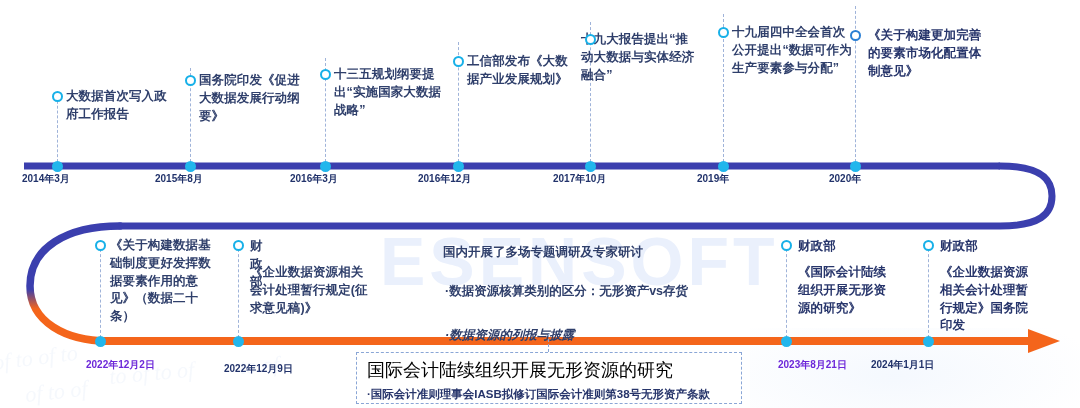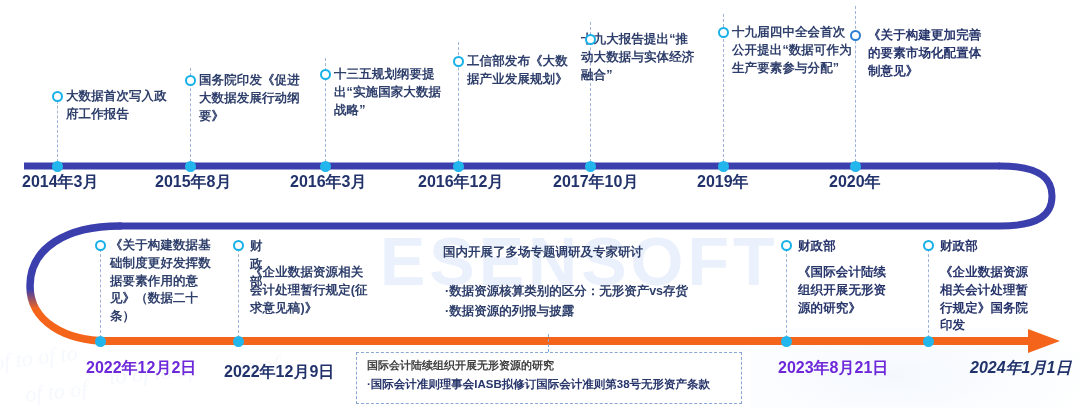--- a/index.html
+++ b/index.html
@@ -99,21 +99,21 @@
     line-height: 1.42;
     color: #2f3f6b;
     font-weight: 600;
     letter-spacing: .1px;
   }
   .evt-text.navy { color: #27356b; }
 
   
   .datelabel {
     position: absolute;
-    font-size: 16px;
+    font-size: 10px;
     font-weight: 700;
     color: #22336b;
     white-space: nowrap;
     z-index: 3;
   }
   .datelabel.cyan { color: #6d28d9; }
 
   
   .floatnote {
     position: absolute;
@@ -129,23 +129,23 @@
   
   .callout {
     position: absolute;
     z-index: 3;
     border: 1.4px dashed #8aa6d6;
     box-sizing: border-box;
     padding: 5px 10px 6px 10px;
     background: rgba(255,255,255,.5);
   }
   .callout .ttl {
-    font-size: 11px;
-    font-weight: 700;
-    color: #404040;
+    font-size: 18px;
+    font-weight: 400;
+    color: #000000;
     line-height: 1.4;
   }
   .callout .sub {
     font-size: 11.5px;
     font-weight: 600;
     color: #27356b;
     line-height: 1.4;
     margin-top: 3px;
   }
   .callout-stem {
@@ -272,27 +272,27 @@
   </div>
   <div class="datelabel cyan" style="left:778px; top:358px;">2023年8月21日</div>
   <div class="ring" style="left:780.5px; top:335.5px; border-color:#22b6ec; background:#22b6ec; z-index:5;"></div>
 
   <div class="node">
     <div class="stem" style="left:928px; top:244px; height:94px;"></div>
     <div class="ring" style="left:922.5px; top:240px;"></div>
     <div class="evt-text navy" style="left:940px; top:238px; width:40px;">财政部</div>
     <div class="evt-text navy" style="left:940px; top:264px; width:90px;">《企业数据资源相关会计处理暂行规定》国务院印发</div>
   </div>
-  <div class="datelabel" style="left:970px; top:358px;font-style:italic;">2024年1月1日</div>
+  <div class="datelabel" style="left:871px; top:358px;">2024年1月1日</div>
   <div class="ring" style="left:922.5px; top:335.5px; border-color:#22b6ec; background:#22b6ec; z-index:5;"></div>
 
   <div class="floatnote" style="left:443px; top:243px; width:300px;">
     <div class="hd">国内开展了多场专题调研及专家研讨</div>
     <div class="li" style="margin-top:10px;">·数据资源核算类别的区分：无形资产vs存货</div>
-    <div class="li" style="margin-top:0;">·数据资源的列报与披露</div>
+    <div class="li" style="margin-top:24px;font-style:italic;">·数据资源的列报与披露</div>
   </div>
 
   <div class="callout-stem" style="left:548px; top:334px; height:18px;"></div>
   <div class="callout" style="left:356px; top:352px; width:386px; height:52px;">
     <div class="ttl">国际会计陆续组织开展无形资源的研究</div>
     <div class="sub">·国际会计准则理事会IASB拟修订国际会计准则第38号无形资产条款</div>
   </div>
 
 </div>
 

